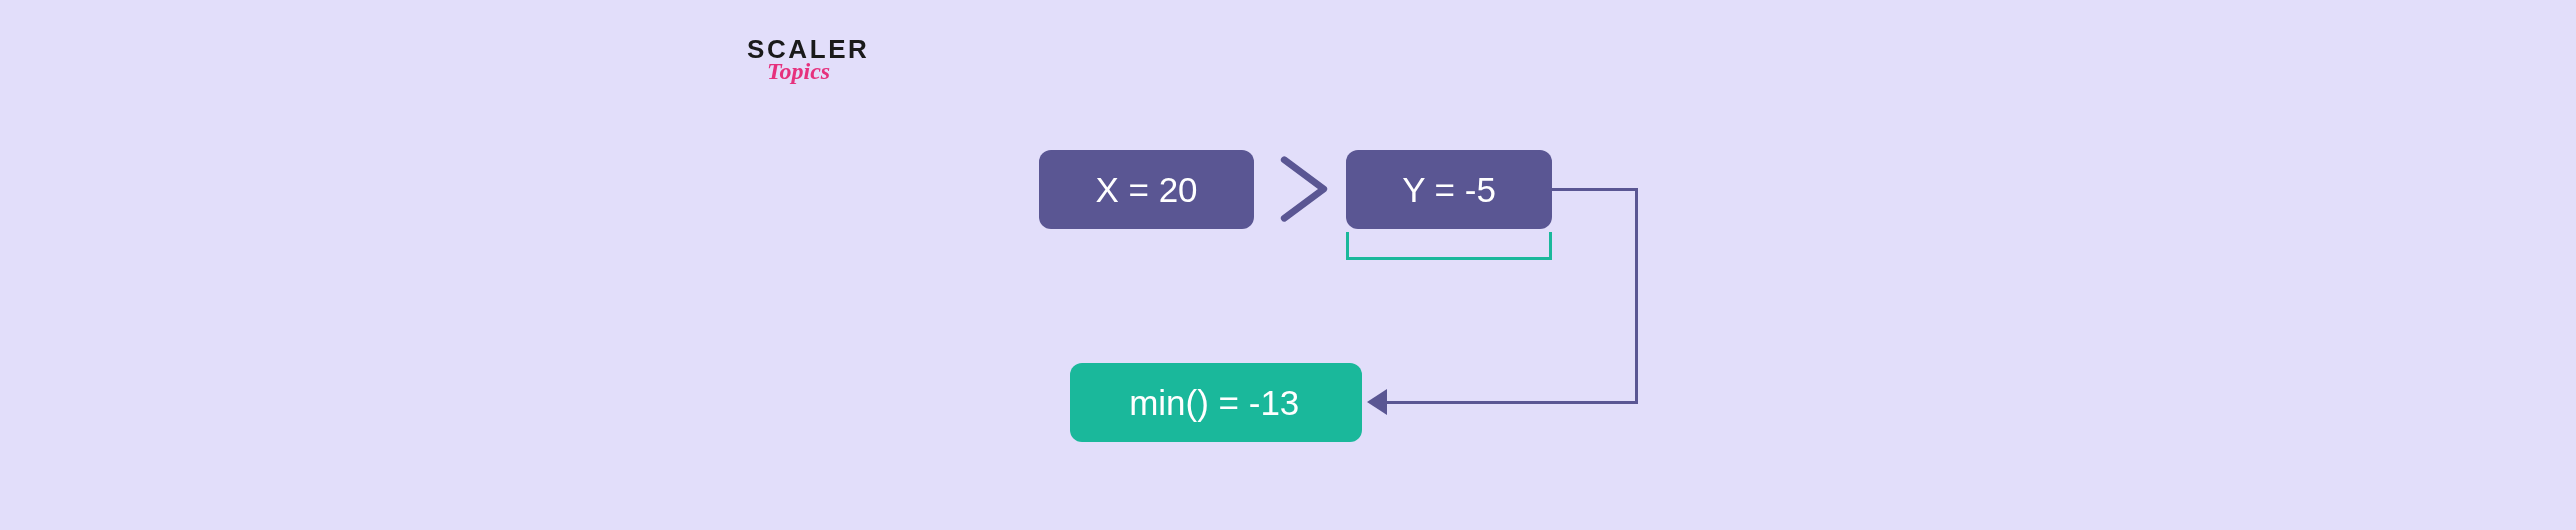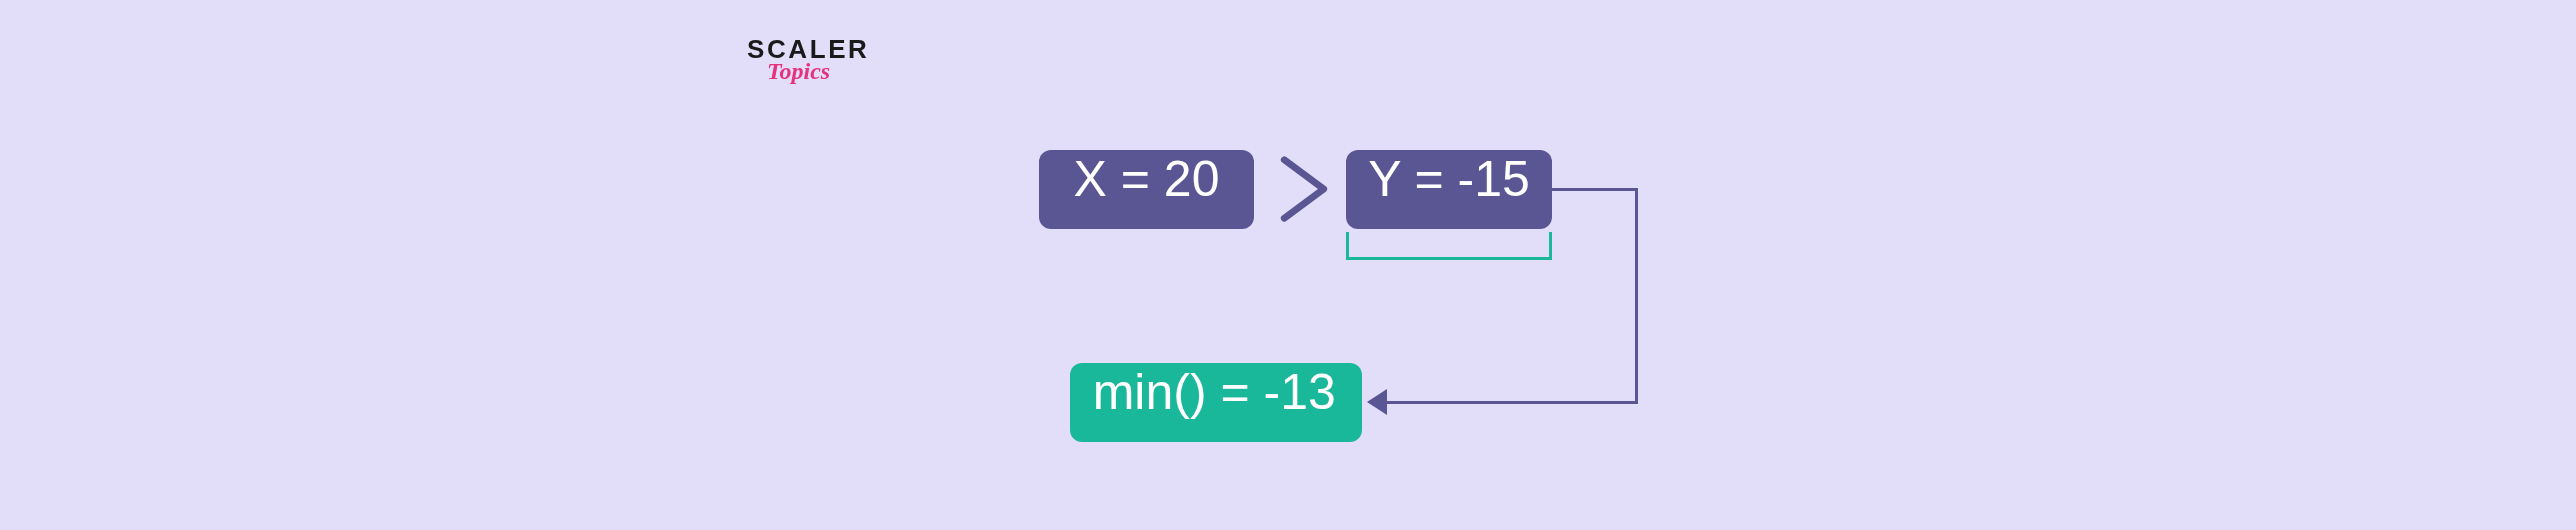--- a/index.html
+++ b/index.html
@@ -34,23 +34,24 @@
   .stage {
     position: absolute;
     left: 1039px;
     top: 150px;
     width: 773px;
     height: 326px;
   }
   .pill {
     position: absolute;
     border-radius: 12px;
-    font-size: 50px;
+    font-size: 35px;
     font-weight: 500;
     display: flex;
+    align-items: center;
     justify-content: center;
     padding: 0 27.5px;
     height: 79px;
     color: #fff;
     white-space: nowrap;
   }
   .pill.purple { background: #5a5693; }
   .pill.teal   { background: #1ab89b; }
   .xbox { left: 0;   top: 0;   width: 215px; }
   .ybox { left: 307px; top: 0;   width: 206px; }
@@ -118,21 +119,21 @@
 
   <div class="pill purple xbox">
     <span>X = 20</span>
   </div>
 
   <svg class="gt" viewBox="0 0 70 84">
     <polyline points="12,8 58,42 12,76" fill="none" stroke="#5a5693" stroke-width="8" stroke-linecap="round" stroke-linejoin="round"></polyline>
   </svg>
 
   <div class="pill purple ybox">
-    <span>Y = -15</span>
+    <span>Y = -5</span>
   </div>
 
   <div class="bracket"></div>
 
   <div class="connector-h1"></div>
   <div class="connector-v"></div>
   <div class="connector-h2"></div>
   <div class="arrowhead"></div>
 
   <div class="pill teal mbox">

